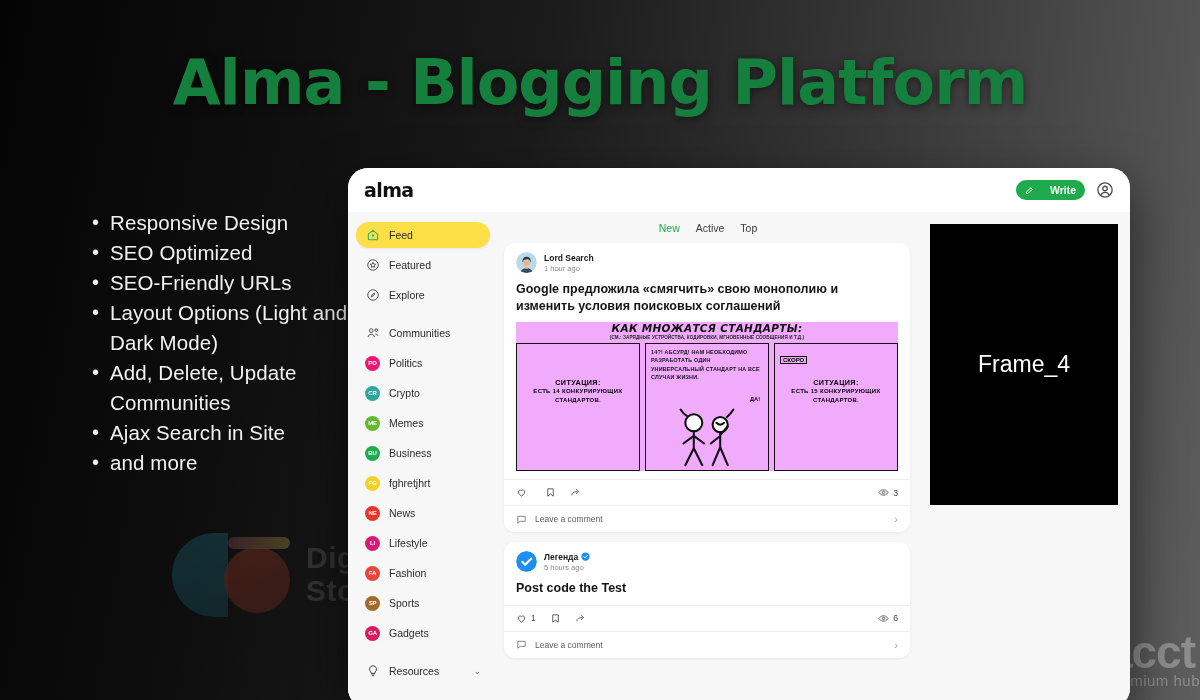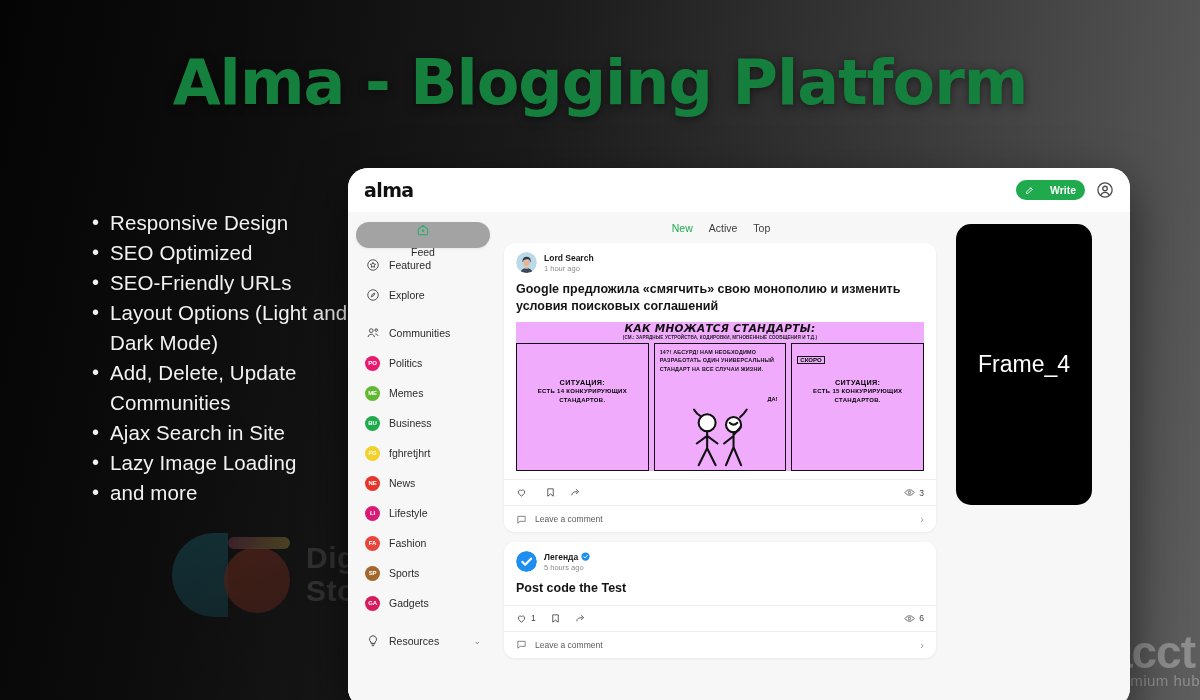--- a/index.html
+++ b/index.html
@@ -62,21 +62,21 @@
       font-family: "Liberation Sans", sans-serif; cursor: pointer; }
   .avatar-ic { width: 18px; height: 18px; color: #444; }
 
   .body-row { display: flex; flex: 1 1 auto; min-height: 0; background: #f7f7f7; }
 
   
   .sidebar { width: 150px; flex: 0 0 150px; background: #f7f7f7; padding: 10px 8px 0 8px;
       overflow: hidden; }
   .nav-item { display: flex; align-items: center; gap: 9px; height: 26px; padding: 0 9px;
       border-radius: 13px; font-size: 10.5px; color: #2b2b2b; margin-bottom: 4px; cursor: pointer; }
-  .nav-item.active { background: #a3a3a3; box-shadow: 0 1px 3px rgba(0,0,0,.07); flex-direction: column; }
+  .nav-item.active { background: #fde047; box-shadow: 0 1px 3px rgba(0,0,0,.07); }
   .nav-item .ic { width: 15px; height: 15px; flex: 0 0 15px; display: flex; align-items: center; justify-content: center; color: #4a4a4a; }
   .nav-item.active .ic { color: #25b06b; }
   .nav-gap { height: 8px; }
   .badge { width: 15px; height: 15px; flex: 0 0 15px; border-radius: 50%; color: #fff;
       font-size: 6px; font-weight: bold; display: flex; align-items: center; justify-content: center;
       letter-spacing: -.2px; }
   .chev { margin-left: auto; color: #8a8a8a; font-size: 9px; }
 
   
   .feed { flex: 1 1 auto; padding: 10px 14px 0 6px; overflow: hidden; }
@@ -93,23 +93,23 @@
   .comic { margin: 0 12px 8px 12px; background: #f0abfc; }
   .actions { display: flex; align-items: center; gap: 14px; padding: 7px 12px; border-top: 1px solid #efefef; }
   .act { display: flex; align-items: center; gap: 4px; color: #3f3f46; font-size: 8.5px; cursor: pointer; }
   .views { margin-left: auto; display: flex; align-items: center; gap: 4px; color: #3f3f46; font-size: 8.5px; }
   .comment-row { display: flex; align-items: center; gap: 8px; padding: 7px 12px; border-top: 1px solid #efefef;
       font-size: 8.5px; color: #5a5a5f; cursor: pointer; }
   .comment-row .arrow { margin-left: auto; color: #9a9aa0; font-size: 11px; }
 
   
   .frame4 { flex: 0 0 180px; padding: 12px 12px 0 6px; }
-  .frame4-box { width: 136px; height: 281px; background: #000; color: #fff;
+  .frame4-box { width: 188px; height: 281px; background: #000; color: #fff;
       display: flex; align-items: center; justify-content: center;
-      font-size: 23px; font-family: "Liberation Sans", sans-serif; border-radius: 15px; }
+      font-size: 23px; font-family: "Liberation Sans", sans-serif; }
 
   
   .comic-title { text-align: center; font-family: "DejaVu Sans", sans-serif; font-weight: bold;
       font-size: 10.5px; letter-spacing: .3px; color: #111; font-style: italic; }
   .comic-sub { text-align: center; font-size: 4.6px; font-weight: bold; color: #222; margin: 1px 0 3px; letter-spacing: .1px; }
   .panels { display: flex; gap: 5px; }
   .panel { border: 1.2px solid #111; flex: 1 1 0; height: 128px; position: relative; padding: 4px 5px; }
   .ptext { font-size: 5.4px; font-weight: bold; color: #111; line-height: 1.55; letter-spacing: .2px; }
   .pcenter { position: absolute; left: 0; right: 0; top: 34px; text-align: center; }
   .pcenter .l1 { font-size: 7.2px; font-weight: bold; letter-spacing: .4px; }
@@ -145,21 +145,20 @@
 </div>
 
 <div class="hero-title">Alma - Blogging Platform</div>
 <ul class="features">
     <li>Responsive Design</li>
     <li>SEO Optimized</li>
     <li>SEO-Friendly URLs</li>
     <li>Layout Options (Light and Dark Mode)</li>
     <li>Add, Delete, Update Communities</li>
     <li>Ajax Search in Site</li>
-    <li>Lazy Image Loading</li>
     <li>and more</li>
   </ul>
 
 <div class="app">
 
   <div class="topbar">
     <div class="logo">alma</div>
     <div class="topbar-right">
       <button class="write-btn">
         <svg width="9" height="9" viewBox="0 0 24 24" fill="none" stroke="#fff" stroke-width="2.4">
@@ -217,20 +216,24 @@
             <circle cx="17.5" cy="7" r="2.2"></circle>
               <path d="M16 13.6c2.3 0 3.9 1.3 4.4 3.6"></path>
           </svg>
         </span>
         <span>Communities</span>
       </div>
       <div id="nav-communities">
           <div class="nav-item">
             <span class="badge" style="background:#e8196e">PO</span>
             <span>Politics</span>
+          </div>
+          <div class="nav-item">
+            <span class="badge" style="background:#2fa5a0">CR</span>
+            <span>Crypto</span>
           </div>
           <div class="nav-item">
             <span class="badge" style="background:#63b832">ME</span>
             <span>Memes</span>
           </div>
           <div class="nav-item">
             <span class="badge" style="background:#1faa4e">BU</span>
             <span>Business</span>
           </div>
           <div class="nav-item">

